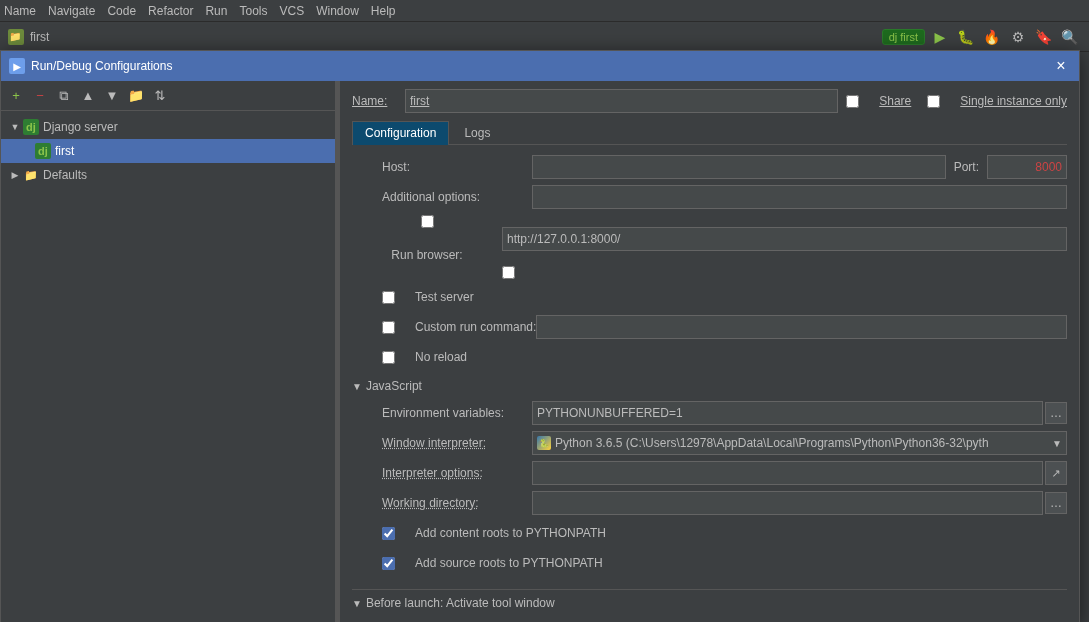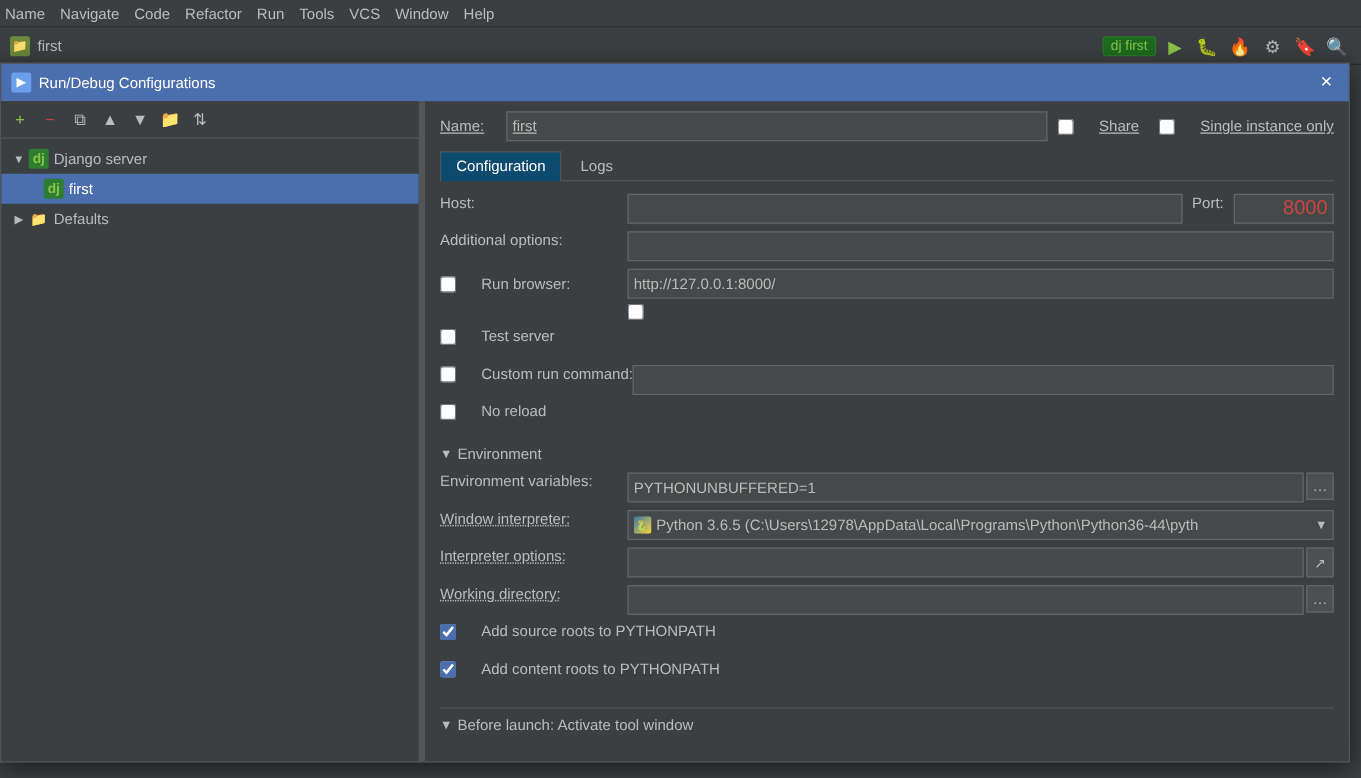--- a/index.html
+++ b/index.html
@@ -262,23 +262,24 @@
       background: #0c4a6e;
       border-color: #555555;
       border-bottom-color: #3c3f41;
       color: #ffffff;
       margin-bottom: -1px;
     }
 
     
     .form-row {
       display: flex;
-      align-items: flex-start;
+      align-items: center;
       margin-bottom: 6px;
       min-height: 24px;
+      margin-left: 30px;
     }
     .form-label {
       color: #bbbbbb;
       font-size: 12px;
       min-width: 150px;
     }
     .form-label.underline {
       text-decoration: underline;
       text-decoration-style: dotted;
     }
@@ -292,21 +293,21 @@
       font-size: 12px;
       outline: none;
     }
     .port-input {
       width: 80px;
       height: 24px;
       background: #45494a;
       border: 1px solid #646464;
       color: #cc4444;
       padding: 0 4px;
-      font-size: 16px;
+      font-size: 12px;
       text-align: right;
       outline: none;
     }
     .port-label {
       color: #bbbbbb;
       font-size: 12px;
       margin: 0 8px;
     }
 
     .btn-dots {
@@ -536,21 +537,21 @@
           <span class="port-label">Port:</span>
           <input class="port-input" type="text" value="8000" style="">
         </div>
 
         <div class="form-row">
           <span class="form-label">Additional options:</span>
           <input class="form-input" type="text" value="" style="">
         </div>
 
         <div class="run-browser-row">
-          <label class="checkbox-label" style="min-width:150px;">
+          <label class="checkbox-label" style="min-width:150px;flex-direction:column;">
             <input type="checkbox" style="">
             <span>Run browser:</span>
           </label>
           <input class="url-input" type="text" value="http://127.0.0.1:8000/" style="">
         </div>
 
         <div class="indent-row">
           <label class="checkbox-label">
             <input type="checkbox" style="">
           </label>
@@ -573,66 +574,66 @@
 
         <div class="form-row">
           <label class="checkbox-label" style="min-width:150px;">
             <input type="checkbox" style="">
             <span>No reload</span>
           </label>
         </div>
 
         <div class="section-header">
           <span class="arrow">▼</span>
-          <span>Environment</span>
+          <span>JavaScript</span>
         </div>
 
         <div class="form-row">
           <span class="form-label">Environment variables:</span>
           <input class="env-vars-input form-input" type="text" value="PYTHONUNBUFFERED=1" style="">
           <button class="btn-dots">…</button>
         </div>
 
         <div class="form-row">
           <span class="form-label underline">Window interpreter:</span>
           <div class="interpreter-select">
             <span class="select-text">
               <span class="py-icon">🐍</span>
-              <span>Python 3.6.5 (C:\Users\12978\AppData\Local\Programs\Python\Python36-44\pyth</span>
+              <span>Python 3.6.5 (C:\Users\12978\AppData\Local\Programs\Python\Python36-32\pyth</span>
             </span>
             <span class="select-arrow">▼</span>
           </div>
         </div>
 
         <div class="form-row">
           <span class="form-label underline">Interpreter options:</span>
           <input class="form-input" type="text" value="" style="">
           <button class="ext-btn">↗</button>
         </div>
 
         <div class="form-row">
           <span class="form-label underline">Working directory:</span>
           <input class="form-input" type="text" value="" style="">
           <button class="btn-dots">…</button>
-        </div>
-
-        <div class="form-row">
-          <label class="checkbox-label">
-            <input type="checkbox" checked="" style="">
-            <span>Add source roots to PYTHONPATH</span>
-          </label>
         </div>
 
         <div class="form-row" style="padding-left:0;">
           <label class="checkbox-label">
             <input type="checkbox" checked="" style="">
             <span>Add content roots to PYTHONPATH</span>
           </label>
         </div>
 
+        <div class="form-row">
+          <label class="checkbox-label">
+            <input type="checkbox" checked="" style="">
+            <span>Add source roots to PYTHONPATH</span>
+          </label>
+        </div>
+
         <div class="before-launch" style="margin-top:8px;">
           <span class="arrow">▼</span>
           <span>Before launch: Activate tool window</span>
         </div>
       </div>
     </div>
   </div>
 </div>
 
 </body></html>

